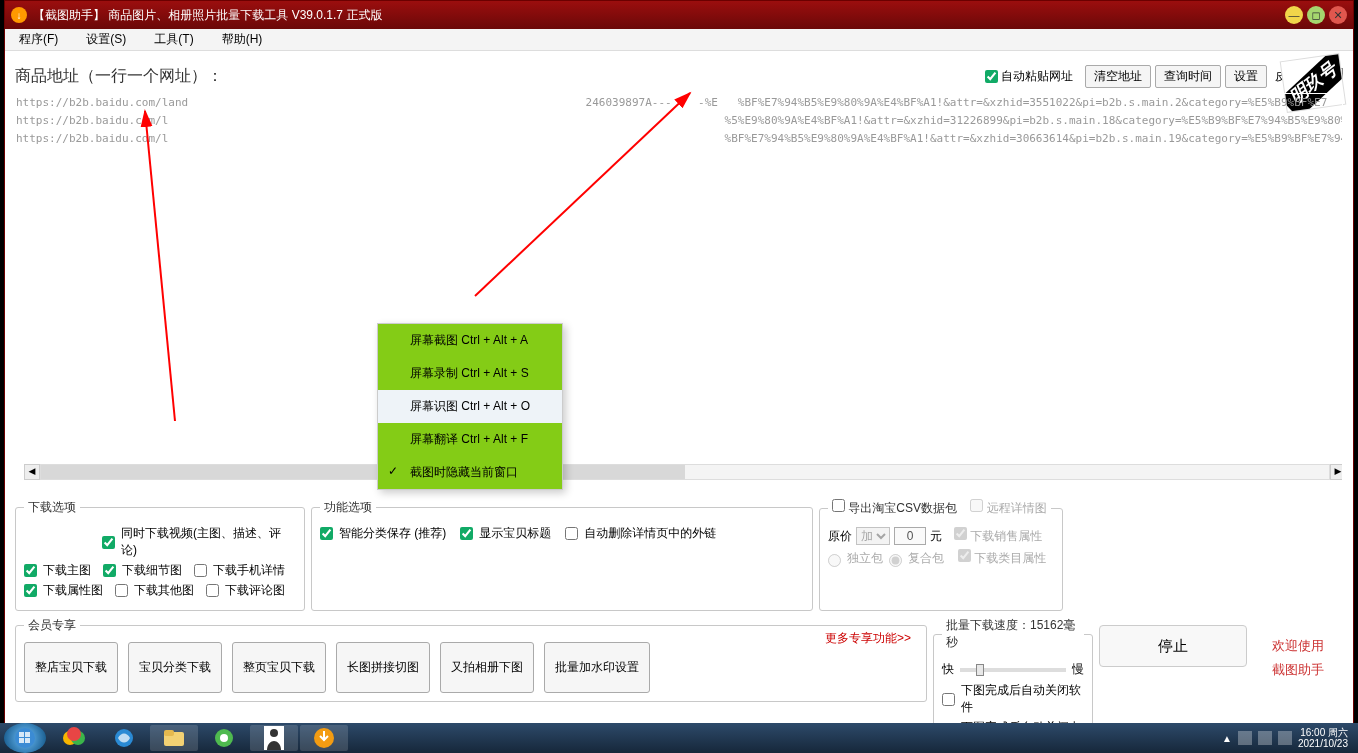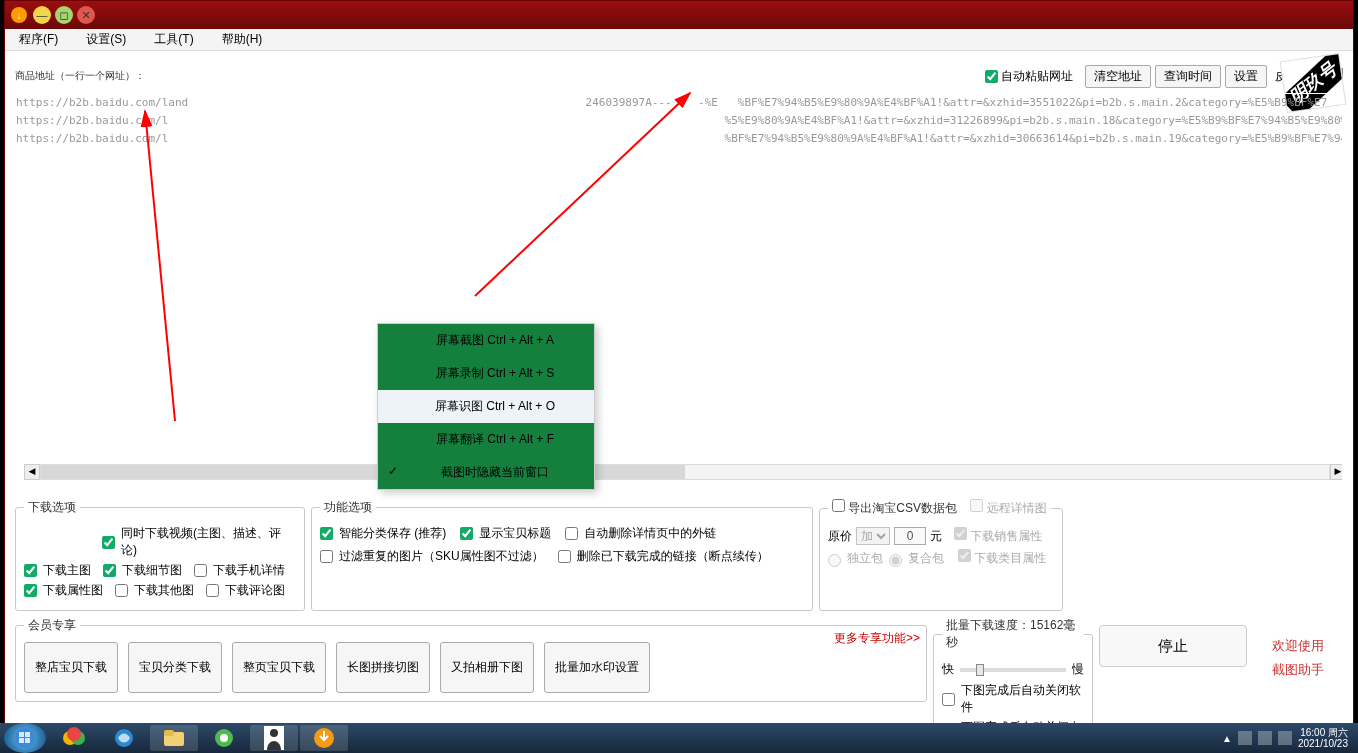--- a/index.html
+++ b/index.html
@@ -15,42 +15,42 @@
 .wb-min { background: #f1d54a; }
 .wb-max { background: #a5d66e; }
 .wb-close { background: #e0574e; }
 
 .menu-bar { height: 22px; background: #f4f4f4; border-bottom: 1px solid #ddd; display: flex; align-items: center; padding: 0 6px; font-size: 12px; gap: 12px; }
 .menu-item { padding: 2px 8px; cursor: pointer; }
 
 .content { padding: 8px 10px; }
 
 .top-row { display: flex; align-items: center; height: 34px; }
-.label-title { font-size: 10px; color: #333; flex: 1; }
+.label-title { font-size: 16px; color: #333; flex: 1; }
 .auto-paste { display: flex; align-items: center; font-size: 12px; margin-right: 8px; }
 .auto-paste input { margin-right: 3px; }
 .btn { font-size: 12px; padding: 2px 8px; background: #f5f5f5; border: 1px solid #aaa; border-radius: 2px; cursor: pointer; margin-left: 4px; }
 .skin-label { font-size: 12px; margin-left: 8px; }
 .skin-val { width: 20px; height: 18px; border: 1px solid #aaa; text-align: center; font-size: 12px; display: inline-block; }
 .spinner { display: inline-flex; flex-direction: column; margin-left: 2px; }
 .spinner div { width: 10px; height: 8px; border: 1px solid #888; font-size: 6px; text-align: center; line-height: 5px; cursor: pointer; background: #eee; }
 
 .logo-sq { position: absolute; right: 10px; top: 56px; width: 60px; height: 52px; background: #fff; border: 1px solid #ddd; display: flex; align-items: center; justify-content: center; font-size: 18px; font-weight: bold; transform: rotate(-8deg); font-style: italic; overflow: hidden; }
 .logo-sq::before { content: ""; position: absolute; width: 80px; height: 28px; background: #000; transform: rotate(-35deg); top: 10px; left: -5px; }
 .logo-sq span { position: relative; color: #fff; transform: rotate(-30deg); }
 
 .url-area { position: relative; width: 1328px; height: 390px; border: 1px solid #fff; overflow: hidden; }
 .url-text { font-family: monospace; font-size: 11px; color: #999; white-space: pre; padding: 2px 0; line-height: 14px; }
 .hscroll { position: absolute; left: 8px; bottom: 2px; width: 1322px; height: 16px; display: flex; align-items: center; }
 .hscroll .arrow { width: 16px; height: 16px; background: #eee; border: 1px solid #ccc; text-align: center; font-size: 9px; line-height: 13px; cursor: pointer; }
 .hscroll .track { flex: 1; height: 16px; background: #f4f4f4; border: 1px solid #ddd; position: relative; }
 .hscroll .thumb { position: absolute; left: 0; width: 50%; height: 100%; background: #d8d8d8; cursor: pointer; }
 
 .arrow-annot { position: absolute; pointer-events: none; }
-.context-menu { position: absolute; left: 372px; top: 322px; width: 218px; background: #15803d; border: 1px solid #ccc; box-shadow: 3px 3px 8px rgba(0,0,0,0.2); font-size: 12px; text-align: center; }
+.context-menu { position: absolute; left: 372px; top: 322px; width: 186px; background: #84cc16; border: 1px solid #ccc; box-shadow: 3px 3px 8px rgba(0,0,0,0.2); font-size: 12px; }
 .cm-item { padding: 8px 14px 8px 32px; position: relative; cursor: pointer; }
 .cm-item.hover { background: #eef3f8; }
 .cm-item .chk { position: absolute; left: 10px; top: 8px; }
 
 .panels { display: flex; gap: 6px; margin-top: 16px; }
 fieldset { border: 1px solid #c8c8c8; border-radius: 3px; padding: 6px 8px 8px; font-size: 12px; }
 legend { font-size: 12px; color: #333; padding: 0 4px; }
 .chkrow { display: flex; align-items: center; gap: 4px; margin: 3px 0; }
 .chkrow input { margin-right: 2px; }
 .cb { accent-color: #1a6; }
@@ -58,21 +58,21 @@
 .panel-fn { width: 502px; }
 .panel-fn .row { display: flex; gap: 14px; }
 .panel-csv { width: 244px; }
 .panel-csv .grey { color: #aaa; }
 .panel-csv .radio-row { display: flex; align-items: flex-end; gap: 6px; margin-top: 4px; }
 .panel-csv .price-row { display: flex; align-items: center; gap: 4px; margin-top: 4px; }
 .panel-csv select, .panel-csv input[type=text] { font-size: 12px; border: 1px solid #aaa; height: 18px; }
 
 .vip-row { display: flex; gap: 6px; margin-top: 6px; align-items: flex-start; }
 .vip-set { flex: 1; position: relative; }
-.vip-set .more { position: absolute; right: 6px; top: -4px; color: #c00; font-size: 12px; cursor: pointer; }
+.vip-set .more { position: absolute; right: 15px; top: -4px; color: #c00; font-size: 12px; cursor: pointer; }
 .vip-btns { display: flex; gap: 10px; margin-top: 2px; }
 .vip-btn { padding: 16px 10px; background: #f6f6f6; border: 1px solid #aaa; border-radius: 3px; font-size: 12px; cursor: pointer; }
 
 .speed-set { width: 160px; }
 .speed-set .slider-row { display: flex; align-items: center; gap: 6px; margin: 4px 0; }
 .speed-set .slider { flex: 1; height: 4px; background: #ddd; position: relative; }
 .speed-set .thumb2 { position: absolute; left: 15%; top: -4px; width: 8px; height: 12px; background: #e8e8e8; border: 1px solid #888; cursor: pointer; }
 
 .stop-btn { width: 148px; height: 42px; background: #f8f8f8; border: 1px solid #ccc; border-radius: 4px; font-size: 15px; cursor: pointer; align-self: flex-start; margin-top: 8px; }
 .links-col { width: 90px; text-align: center; font-size: 13px; color: #c33; margin-top: 14px; }
@@ -85,20 +85,21 @@
 .tb-tray { margin-left: auto; display: flex; align-items: center; gap: 6px; color: #fff; font-size: 10px; }
 .tray-icon { width: 14px; height: 14px; }
 .tb-clock { text-align: right; line-height: 11px; padding-right: 6px; }
 </style>
 </head>
 <body>
 
 <div class="window">
   <div class="title-bar">
     <div class="icon-circle">↓</div>
+    <div class="title">【截图助手】 商品图片、相册照片批量下载工具 V39.0.1.7 正式版</div>
     <div class="win-controls">
       <div class="win-btn wb-min">—</div>
       <div class="win-btn wb-max">◻</div>
       <div class="win-btn wb-close">✕</div>
     </div>
   </div>
 
   <div class="menu-bar">
     <div class="menu-item">程序(F)</div>
     <div class="menu-item">设置(S)</div>
@@ -193,30 +194,20 @@
             </div>
           <div class="chkrow">
               <input type="checkbox" class="cb" checked="" style="">
               <span>显示宝贝标题</span>
             </div>
           <div class="chkrow">
               <input type="checkbox" style="">
               <span>自动删除详情页中的外链</span>
             </div>
         </div>
-        <div class="row">
-          <div class="chkrow">
-              <input type="checkbox" style="">
-              <span>过滤重复的图片（SKU属性图不过滤）</span>
-            </div>
-          <div class="chkrow">
-              <input type="checkbox" style="">
-              <span>删除已下载完成的链接（断点续传）</span>
-            </div>
-        </div>
       </fieldset>
 
       <fieldset class="panel-csv">
         <legend><input type="checkbox" style=""> <span>导出淘宝CSV数据包</span> &nbsp;&nbsp; <span class="grey"><input type="checkbox" disabled="" style=""> <span>远程详情图</span></span></legend>
         <div class="price-row">
           <span>原价</span>
           <select disabled=""><option>加</option></select>
           <input type="text" style="width: 32px; text-align: center;" disabled="" value="0">
           <span>元</span>
           <span class="grey" style="margin-left:8px"><input type="checkbox" disabled="" class="cb" checked="" style=""> <span>下载销售属性</span></span>

